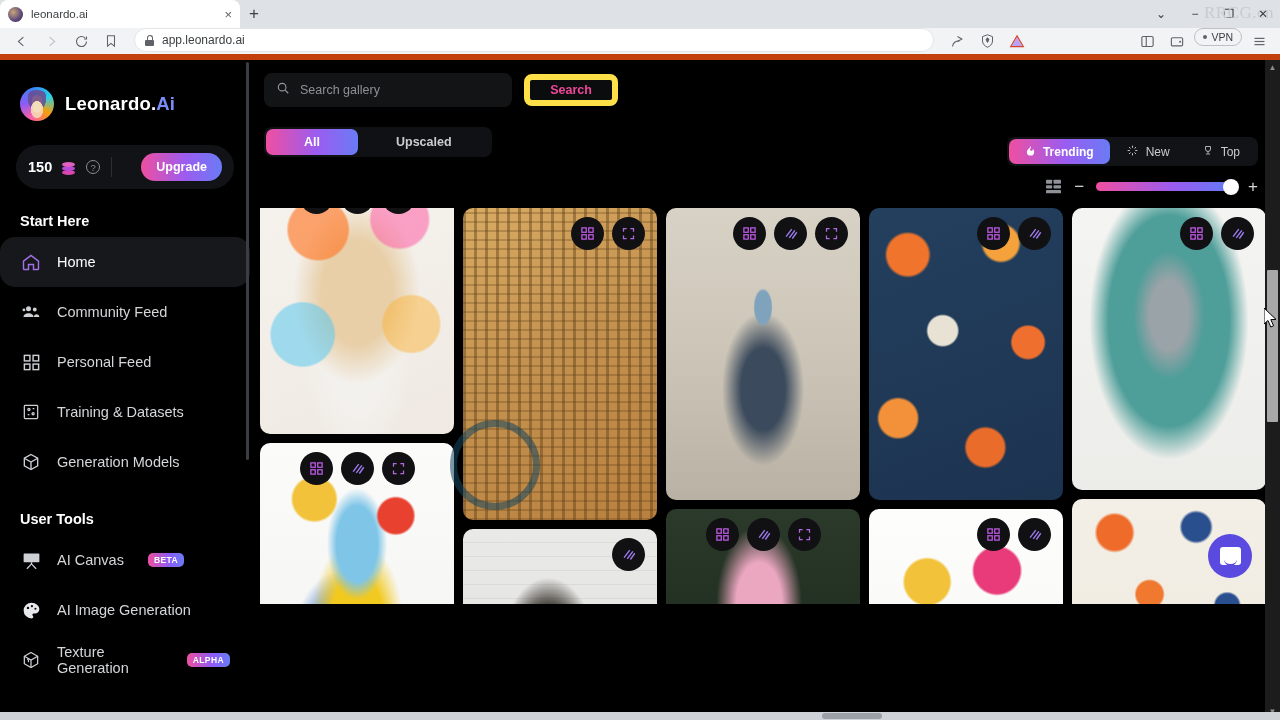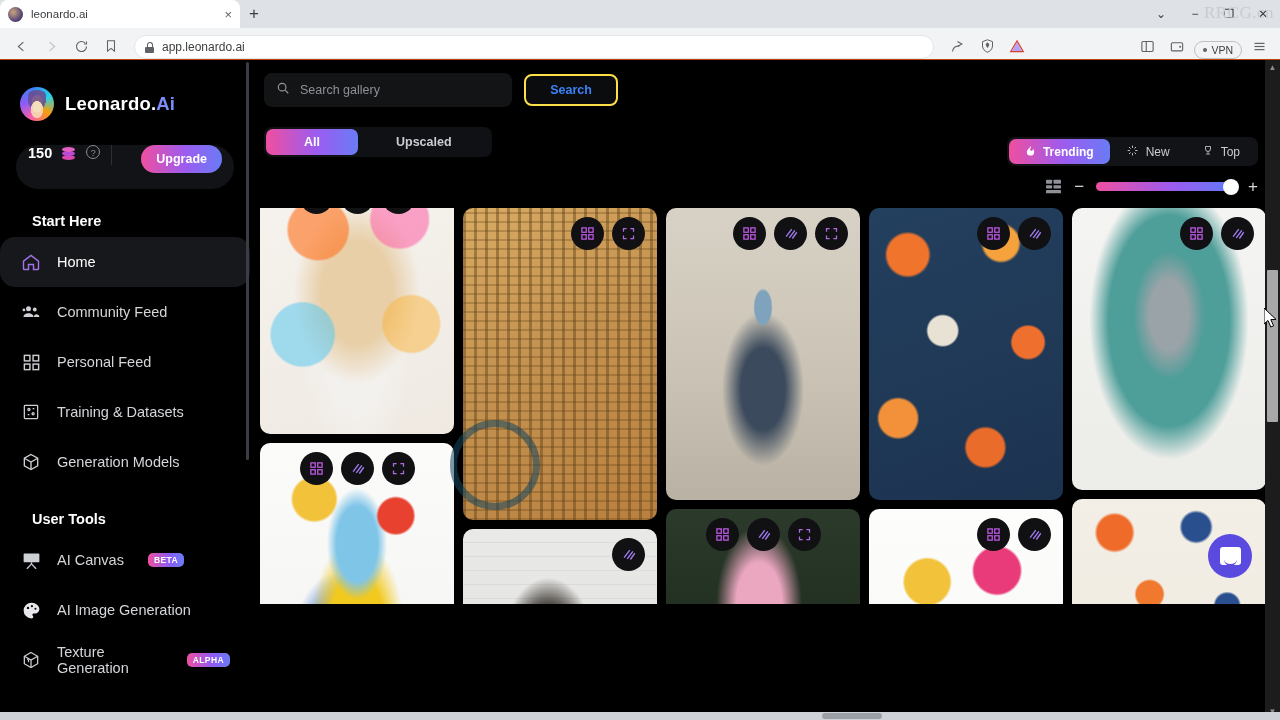--- a/index.html
+++ b/index.html
@@ -41,22 +41,22 @@
   .winctrls .wbtn {
     width: 34px; height: 28px; display: flex; align-items: center; justify-content: center;
     font-size: 12px; color: #3c4043; cursor: pointer;
   }
   .watermark-top {
     position: absolute; right: 6px; top: 3px; font-size: 17px; color: #c8ccd1;
     font-family: "Liberation Serif", serif; letter-spacing: .5px; pointer-events:none;
   }
 
   .toolbar {
-    height: 32px; background: #f1f3f4; display: flex; align-items: flex-end;
-    padding: 0 8px; gap: 4px; border-bottom: 1px solid #c2410c;
+    height: 32px; background: #f1f3f4; display: flex; align-items: flex-start;
+    padding: 0 8px; gap: 4px; border-bottom: 6px solid #c2410c;
   }
   .navbtn {
     width: 26px; height: 26px; display: flex; align-items: center; justify-content: center;
     color: #5f6368; cursor: pointer; border-radius: 50%;
   }
   .navbtn.disabled { color: #bdc1c6; }
   .omnibox {
     flex: 1 1 auto; height: 24px; background: #fff; border-radius: 13px;
     display: flex; align-items: center; gap: 8px; padding: 0 10px; margin: 0 6px;
     border: 1px solid #e3e5e8;
@@ -101,21 +101,21 @@
     content:""; position:absolute; inset: 3px; border-radius:50%;
     background: radial-gradient(ellipse at 50% 70%, #f5e0bd 0 30%, transparent 32%),
                 radial-gradient(ellipse at 50% 30%, #6b4a8f 0 45%, transparent 47%);
     opacity: .85;
   }
   .brand-name { font-size: 18.5px; font-weight: bold; color: #fff; letter-spacing: .2px; }
   .brand-name .ai { color: #7c8cf8; }
 
   .credits {
     margin: 19px 16px 0 16px; height: 44px; background: #121316; border-radius: 22px;
-    display: flex; padding: 0 12px; gap: 9px;
+    display: flex; align-items: center; padding: 0 12px; gap: 9px;
   }
   .credits .amount { font-size: 14.5px; font-weight: bold; color: #fff; }
   .coin {
     width: 16px; height: 15px; position: relative; flex:0 0 auto;
   }
   .coin .c1, .coin .c2, .coin .c3 {
     position: absolute; left: 1px; width: 13px; height: 5px; border-radius: 50%;
   }
   .coin .c1 { bottom: 0; background: #d946b0; }
   .coin .c2 { bottom: 4px; background: #b84ad6; }
@@ -127,21 +127,21 @@
   }
   .vdiv { width: 1px; height: 20px; background: #2d2f35; margin: 0 2px; }
   .upgrade-btn {
     margin-left: auto; height: 28px; padding: 0 15px; border-radius: 14px;
     background: linear-gradient(90deg, #ef4fa0, #9b5cf0 55%, #6a7bf5);
     color: #fff; font-size: 12.5px; font-weight: bold; display: flex; align-items: center;
     cursor: pointer; border: none;
   }
 
   .sect-title {
-    padding: 0 32px; margin-top: 24px; margin-bottom: 8px;
+    padding: 0 20px; margin-top: 24px; margin-bottom: 8px;
     font-size: 14.5px; font-weight: bold; color: #fff;
   }
   .navlist { display: flex; flex-direction: column; }
   .navitem {
     height: 50px; display: flex; align-items: center; gap: 15px; padding: 0 20px;
     color: #d4d6da; font-size: 14.5px; cursor: pointer; position: relative;
   }
   .navitem.active { background: #17181c; border-radius: 15px; }
   .navitem.active .navlabel { color: #fff; }
   .navitem .nicon { width: 22px; height: 22px; flex: 0 0 auto; display:flex; align-items:center; justify-content:center; }
@@ -167,21 +167,21 @@
     width: 248px; height: 34px; background: #131416; border-radius: 8px;
     display: flex; align-items: center; gap: 10px; padding: 0 12px;
   }
   .search-field input {
     background: transparent; border: none; outline: none; color: #d8dade;
     font-size: 12.5px; font-family: "Liberation Sans", sans-serif; width: 100%;
   }
   .search-field input::placeholder { color: #8d9097; }
   .search-btn {
     width: 94px; height: 32px; border-radius: 8px; background: #0b0c0e;
-    border: 2px solid #fde047; color: #3b82f6; font-size: 12.5px; font-weight: bold;
+    border: 6px solid #fde047; color: #ec4899; font-size: 12.5px; font-weight: bold;
     cursor: pointer; font-family: "Liberation Sans", sans-serif;
   }
   .sortbar {
     position: absolute; right: 22px; top: 77px;
     height: 29px; background: #121316; border-radius: 8px; display: flex; align-items: center;
     padding: 2px;
   }
   .sorttab {
     height: 25px; padding: 12px 16px; border-radius: 7px; display: flex; align-items: center;
     gap: 7px; font-size: 12px; color: #c9ccd2; cursor: pointer;

